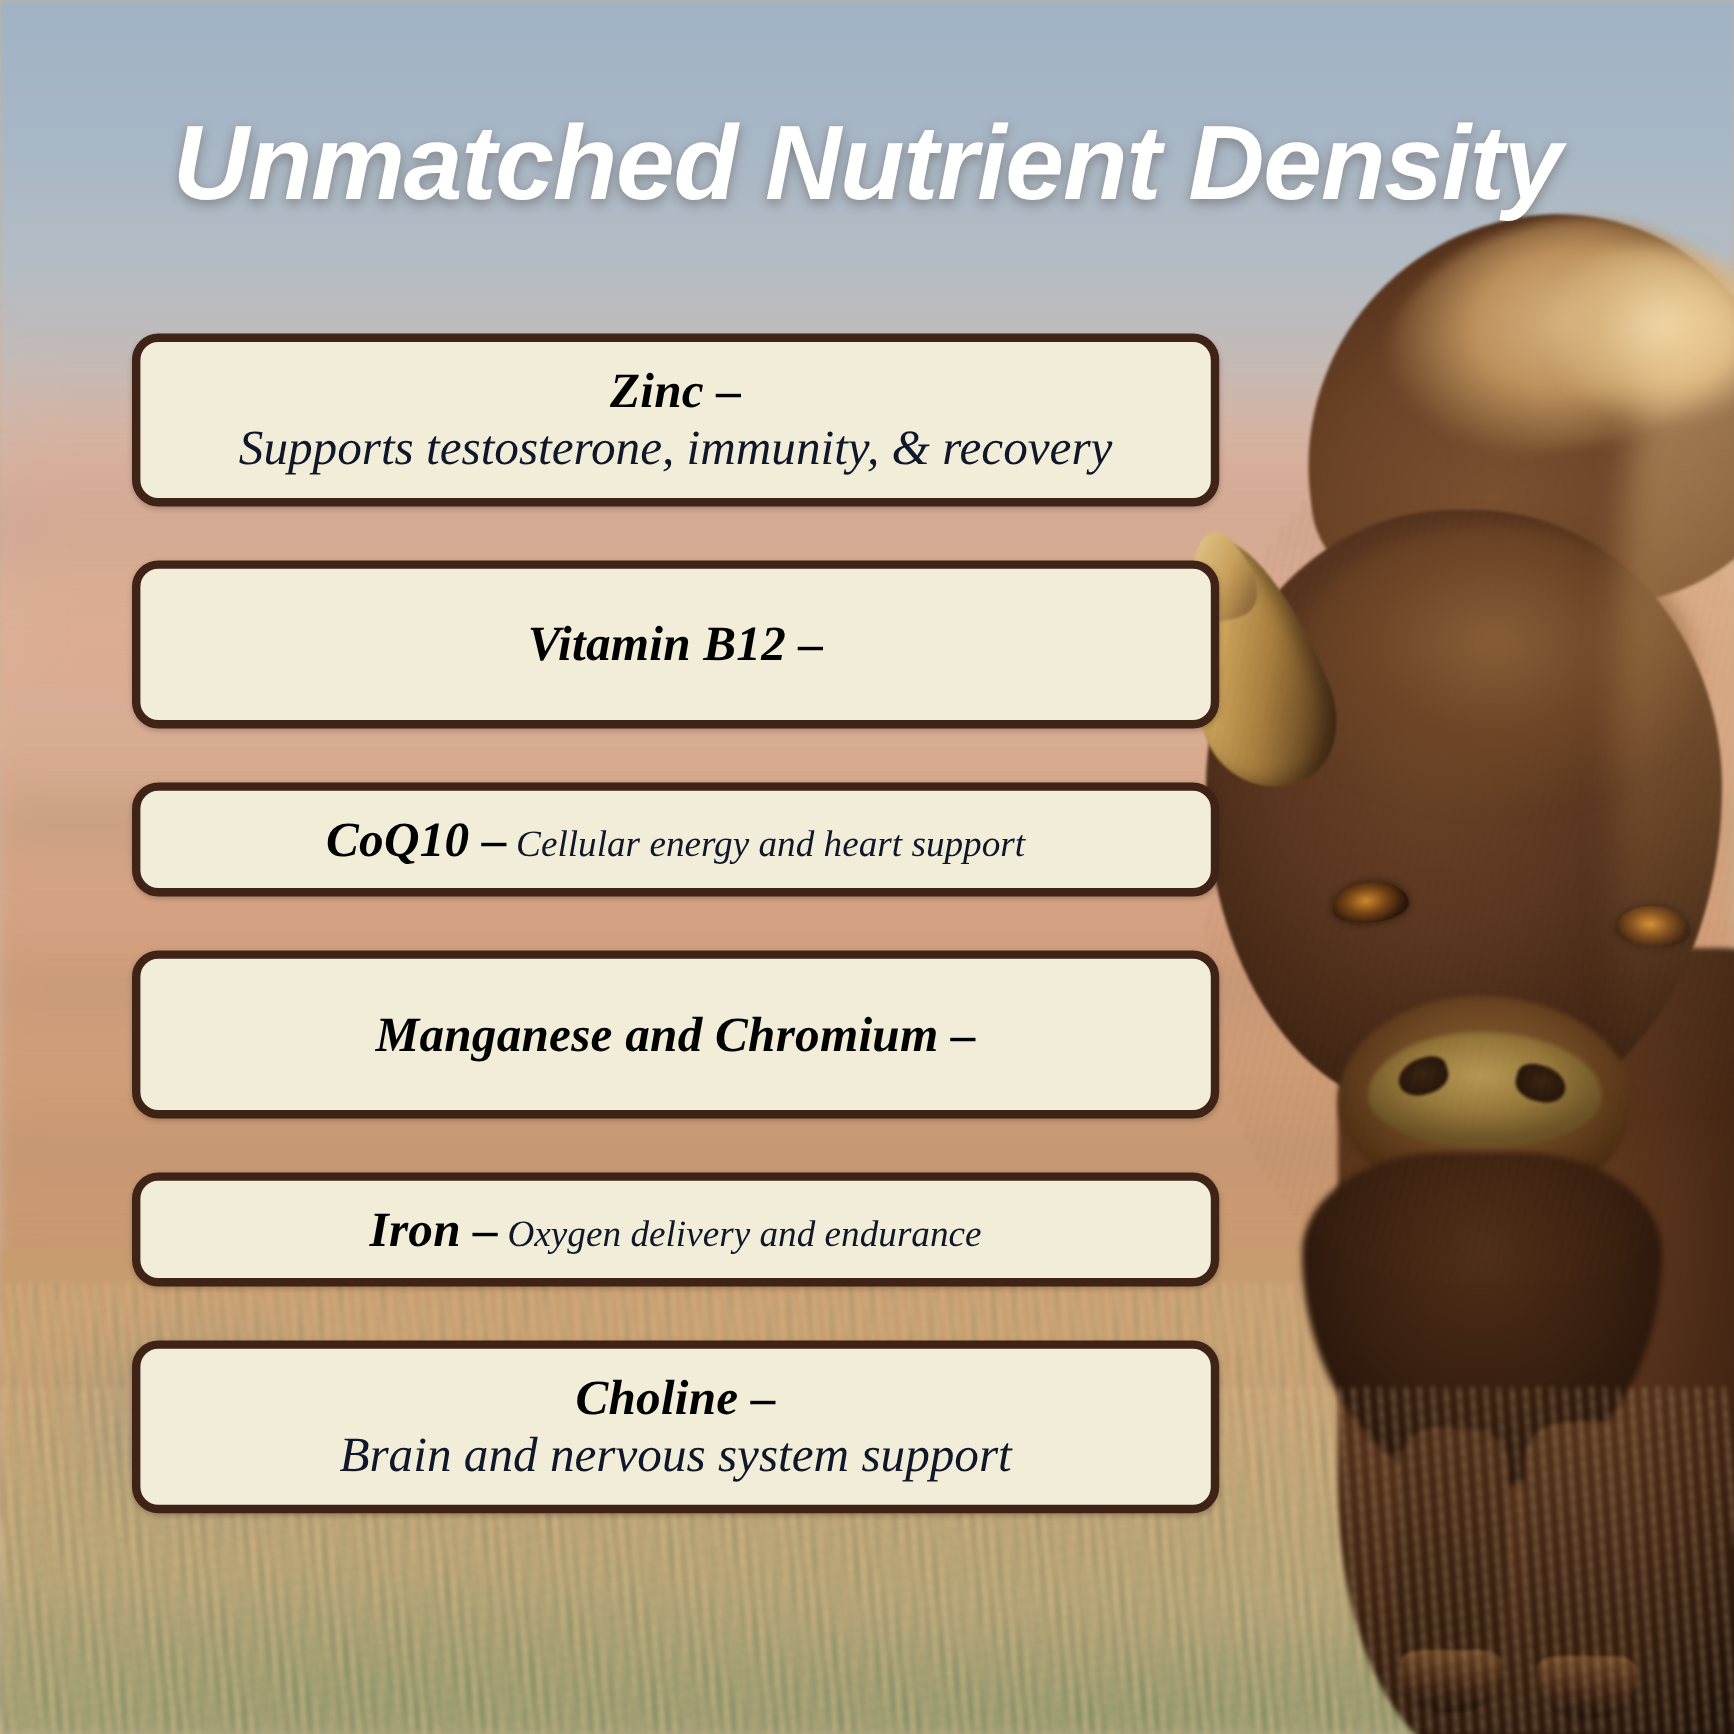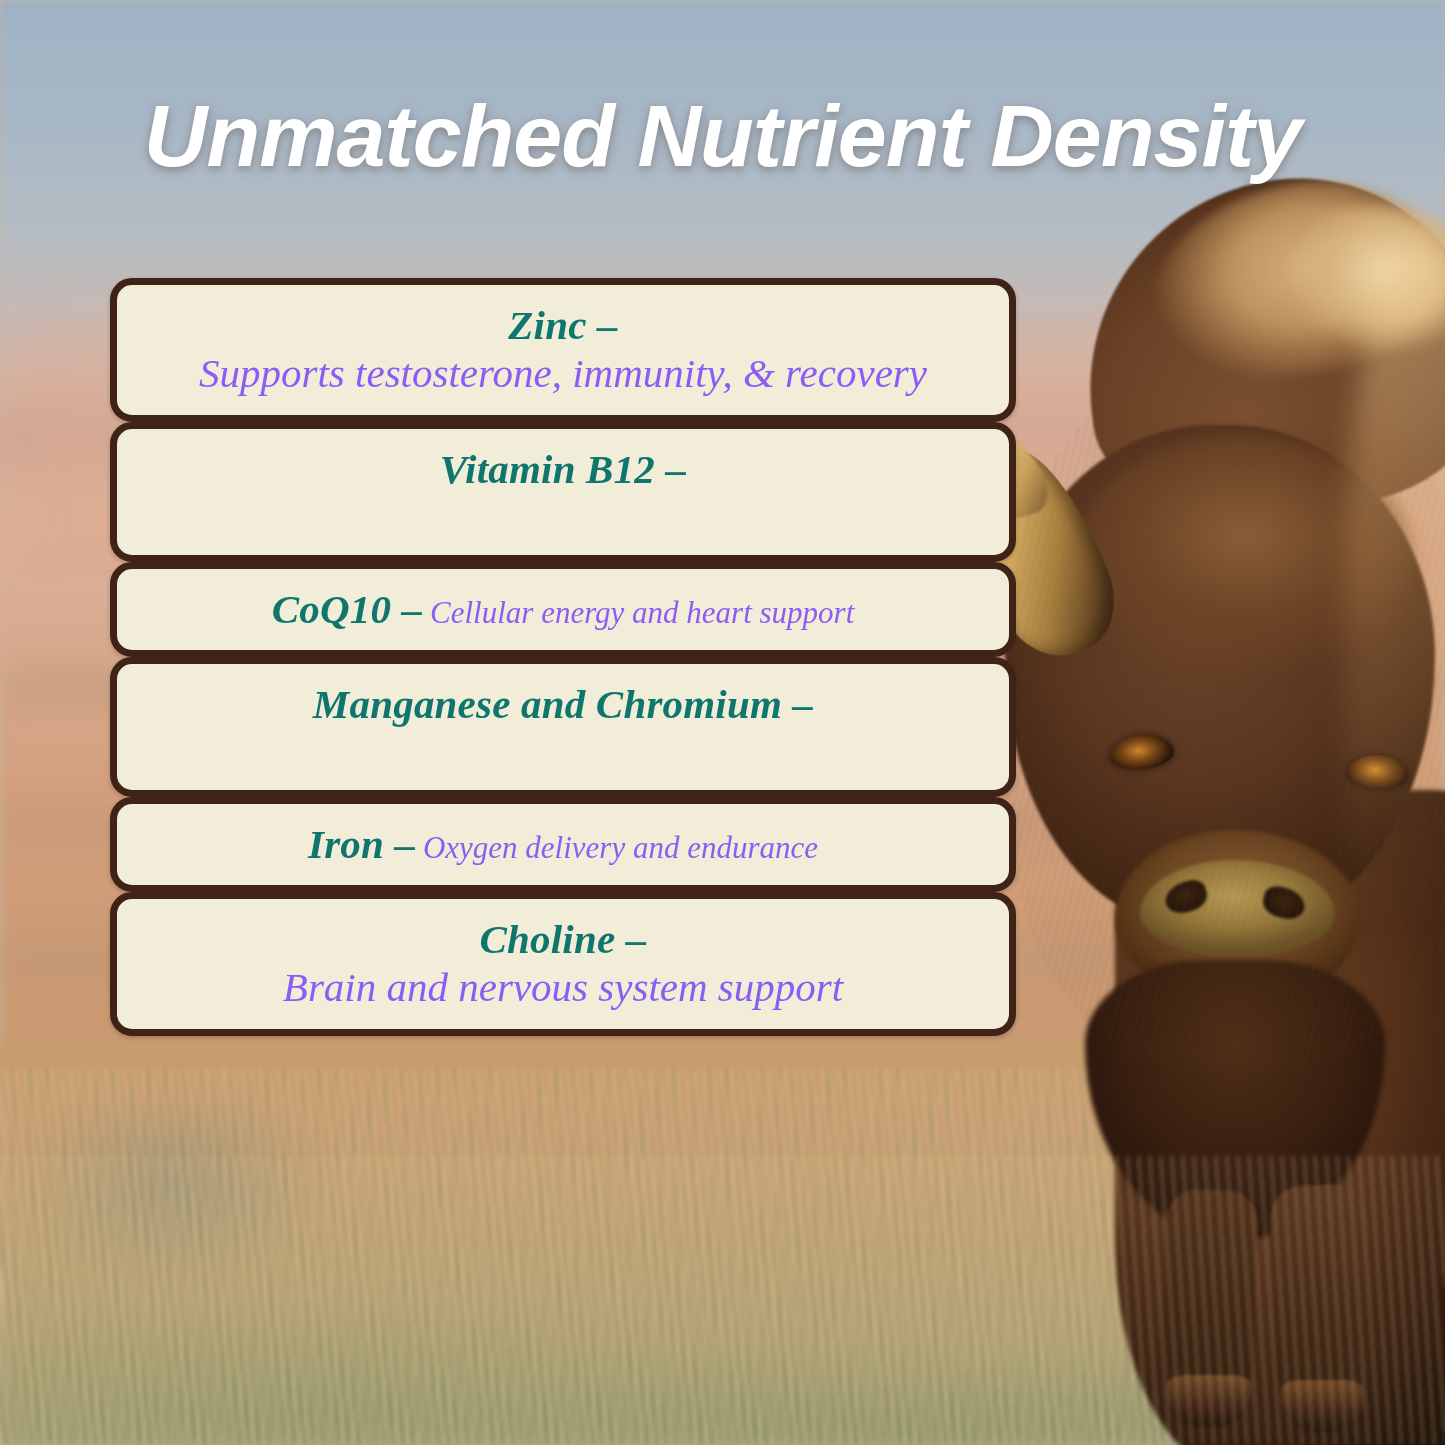--- a/index.html
+++ b/index.html
@@ -236,34 +236,34 @@
     box-sizing:border-box;
     color:#4a2a17;
     text-align:center;
     padding:16px 22px;
     box-shadow:0 2px 4px rgba(50,30,18,.25);
     font-family:"Liberation Serif",serif;
     display:flex;
     flex-direction:column;
     justify-content:center;
   }
-  .card + .card{justify-content:space-between;}
+  .card + .card{margin-top:45px;}
   .card.two-line{min-height:140px;}
   .card.one-line{min-height:92px;}
   .c-term{
     font-weight:bold;
     font-size:41px;
     line-height:1.18;
-    color:#0f766e;
+    color:#000000;
     letter-spacing:.2px;
   }
   .c-desc{
     font-size:41px;
     line-height:1.2;
-    color:#8b5cf6;
+    color:#0f172a;
   }
   .card.one-line .inline-row{
     font-size:41px;line-height:1.2;
   }
   .card.one-line .c-term{display:inline;font-size:41px;}
   .card.one-line .c-desc{display:inline;font-size:31px;}
 </style>
 </head>
 <body>
 

